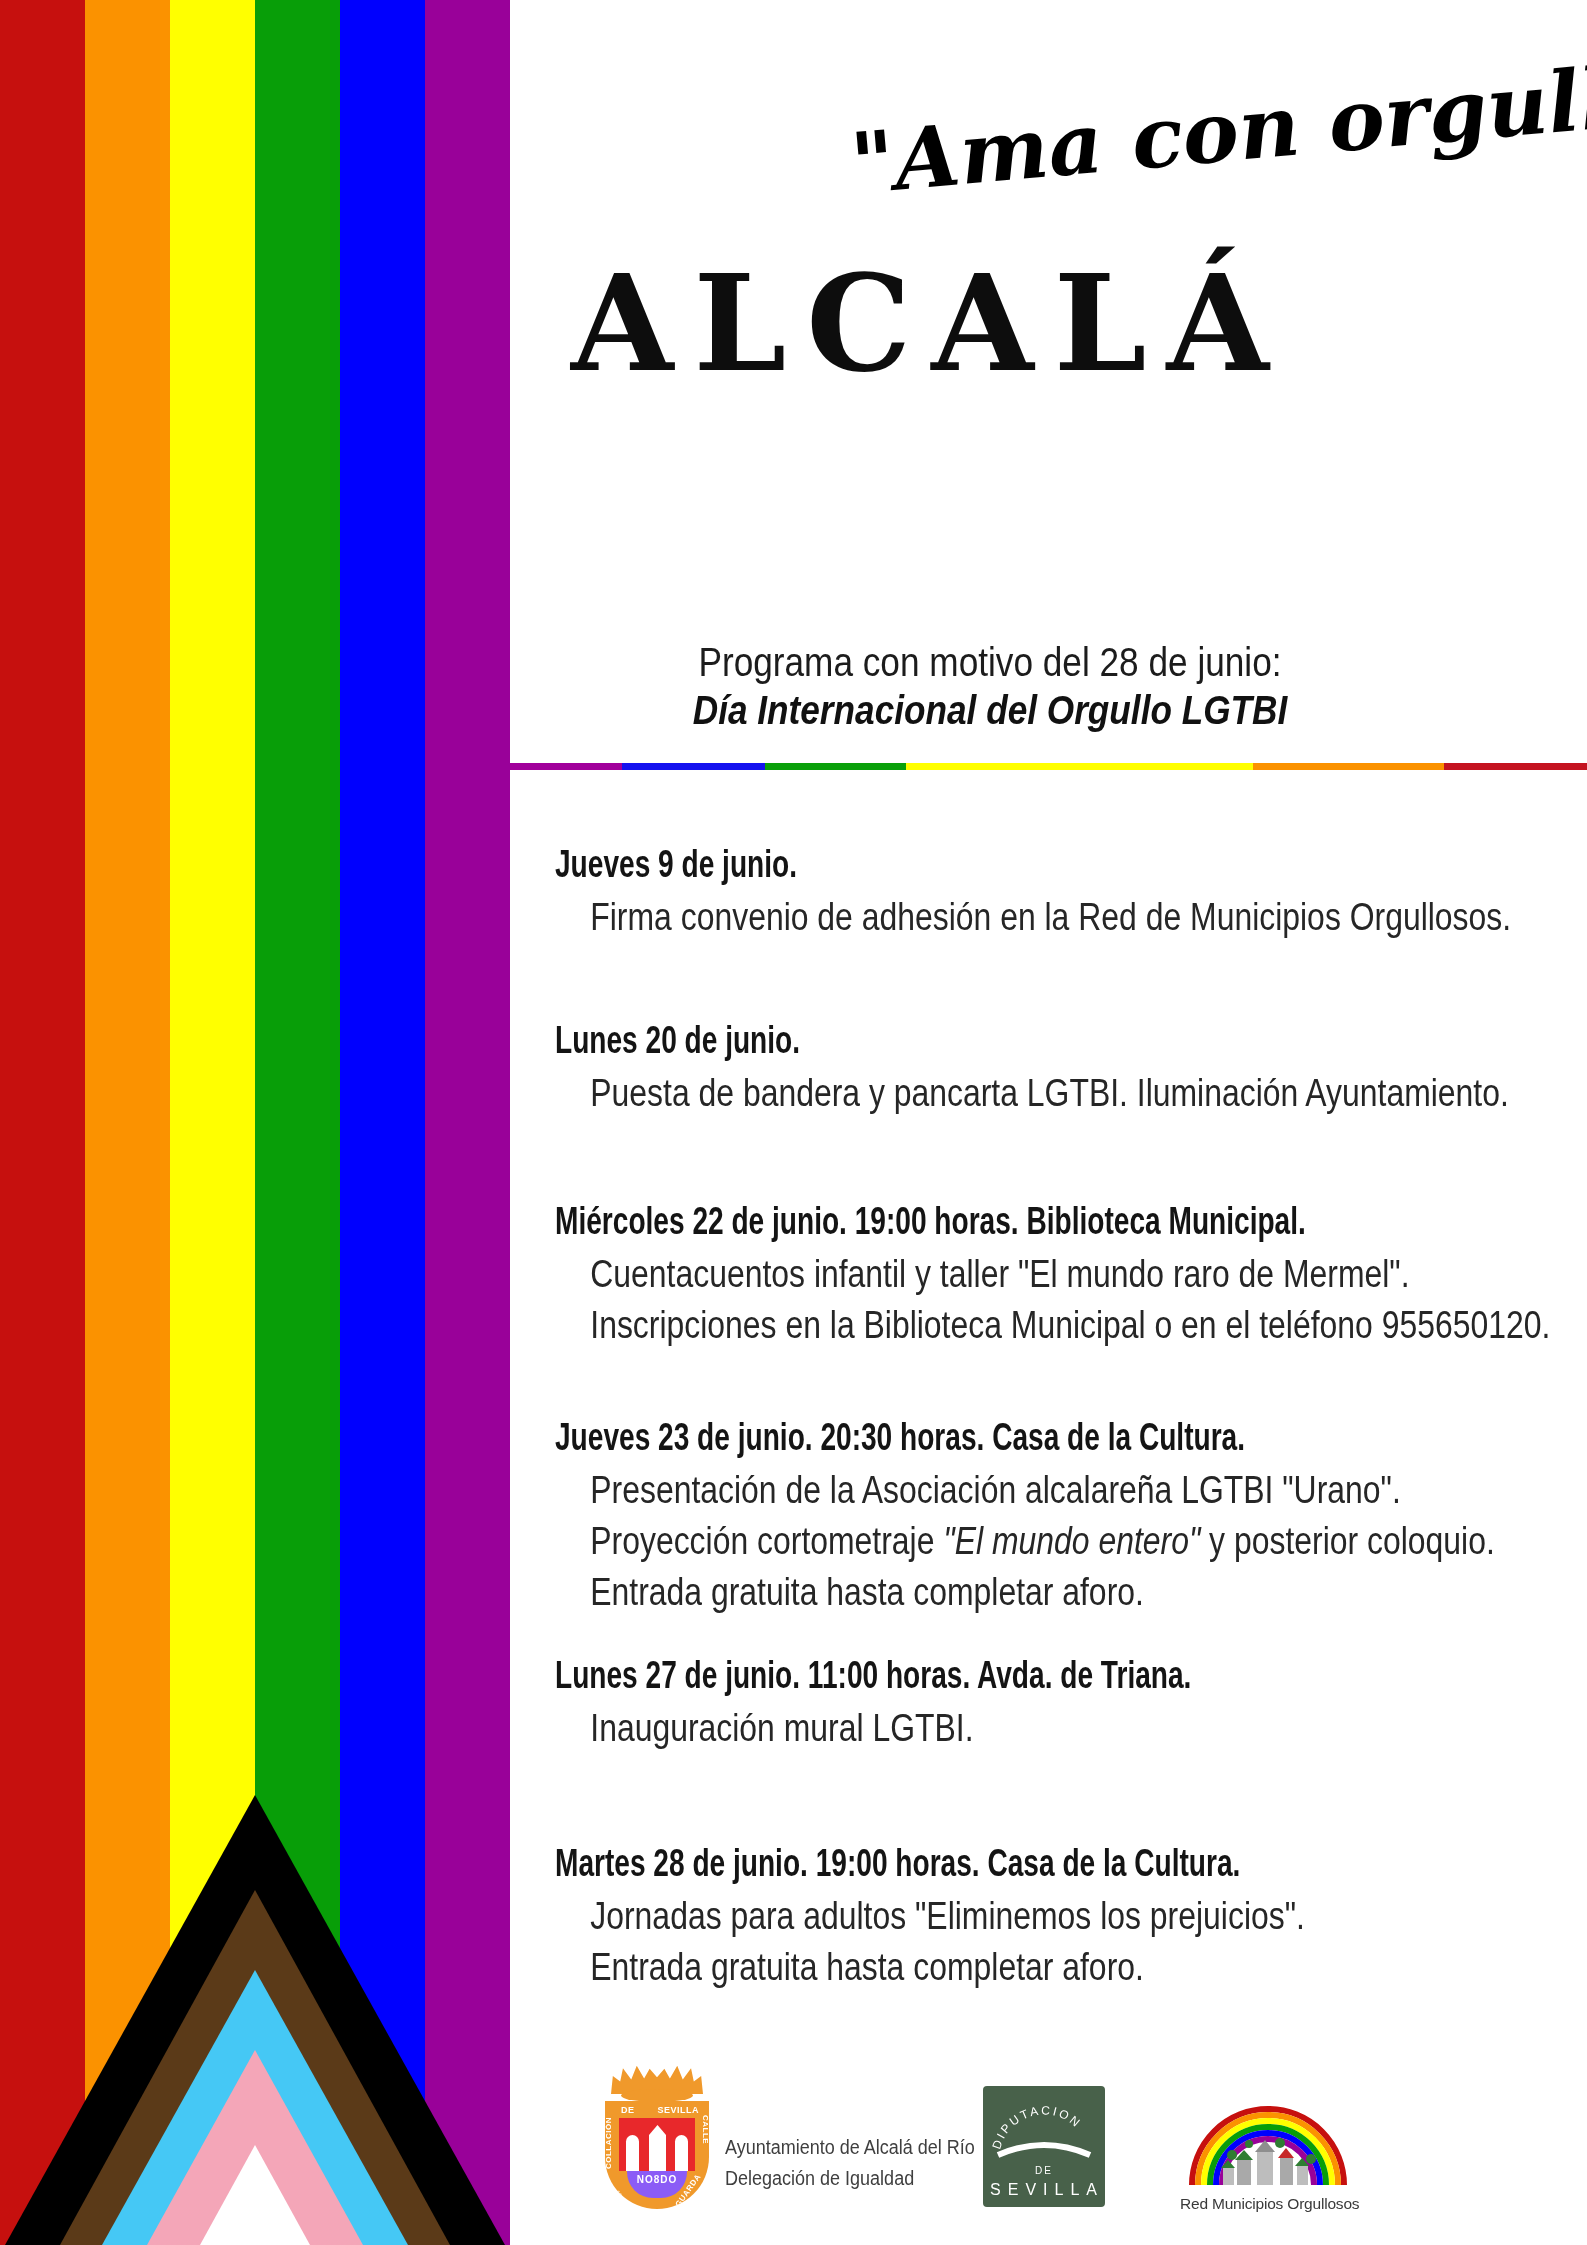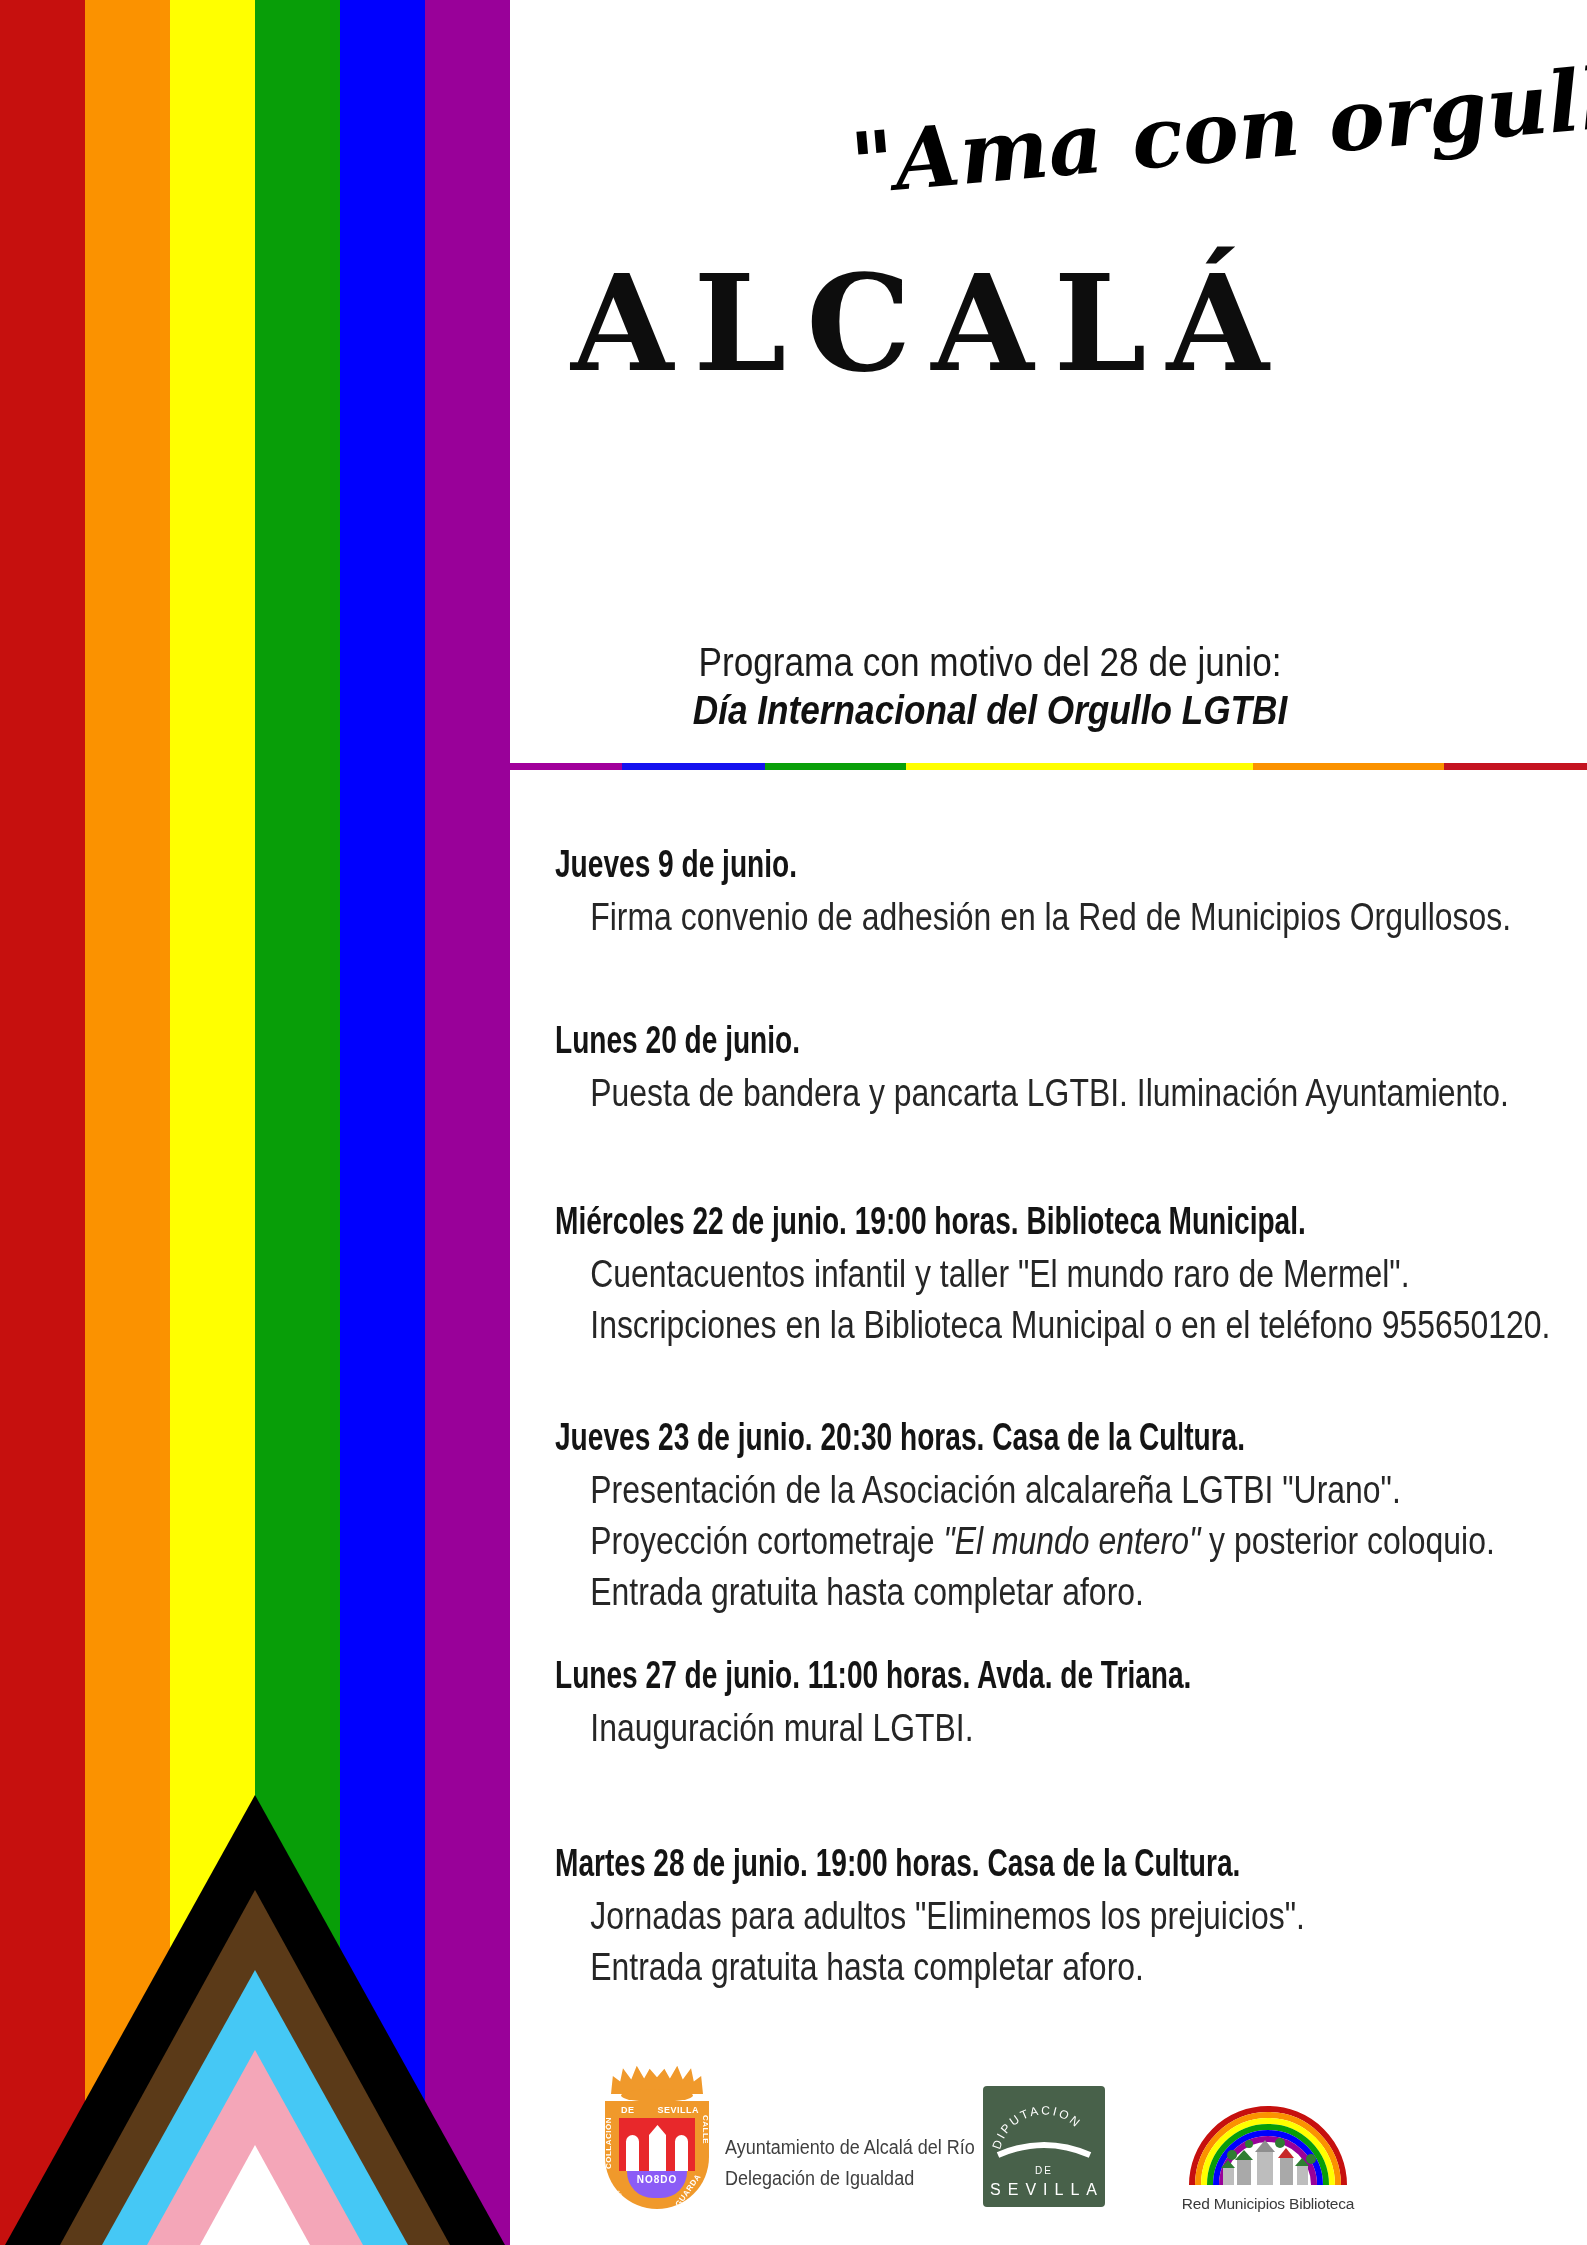--- a/index.html
+++ b/index.html
@@ -220,16 +220,16 @@
         <rect x="72" y="60" width="16" height="33" fill="#BDBDBD"></rect>
         <polygon points="70,60 80,48 90,60" fill="#8E8E8E"></polygon>
         <rect x="95" y="66" width="13" height="27" fill="#A9A9A9"></rect>
         <polygon points="93,66 101,56 109,66" fill="#C62828"></polygon>
         <rect x="38" y="76" width="11" height="17" fill="#BDBDBD"></rect>
         <polygon points="36,76 43,68 50,76" fill="#2F7D32"></polygon>
         <rect x="112" y="74" width="11" height="19" fill="#BDBDBD"></rect>
         <polygon points="110,74 117,66 124,74" fill="#2F7D32"></polygon>
       </g>
     </svg>
-    <div class="rmo-cap">Red Municipios Biblioteca</div>
+    <div class="rmo-cap">Red Municipios Orgullosos</div>
   </div>
 
 </div>
 
 </body></html>

